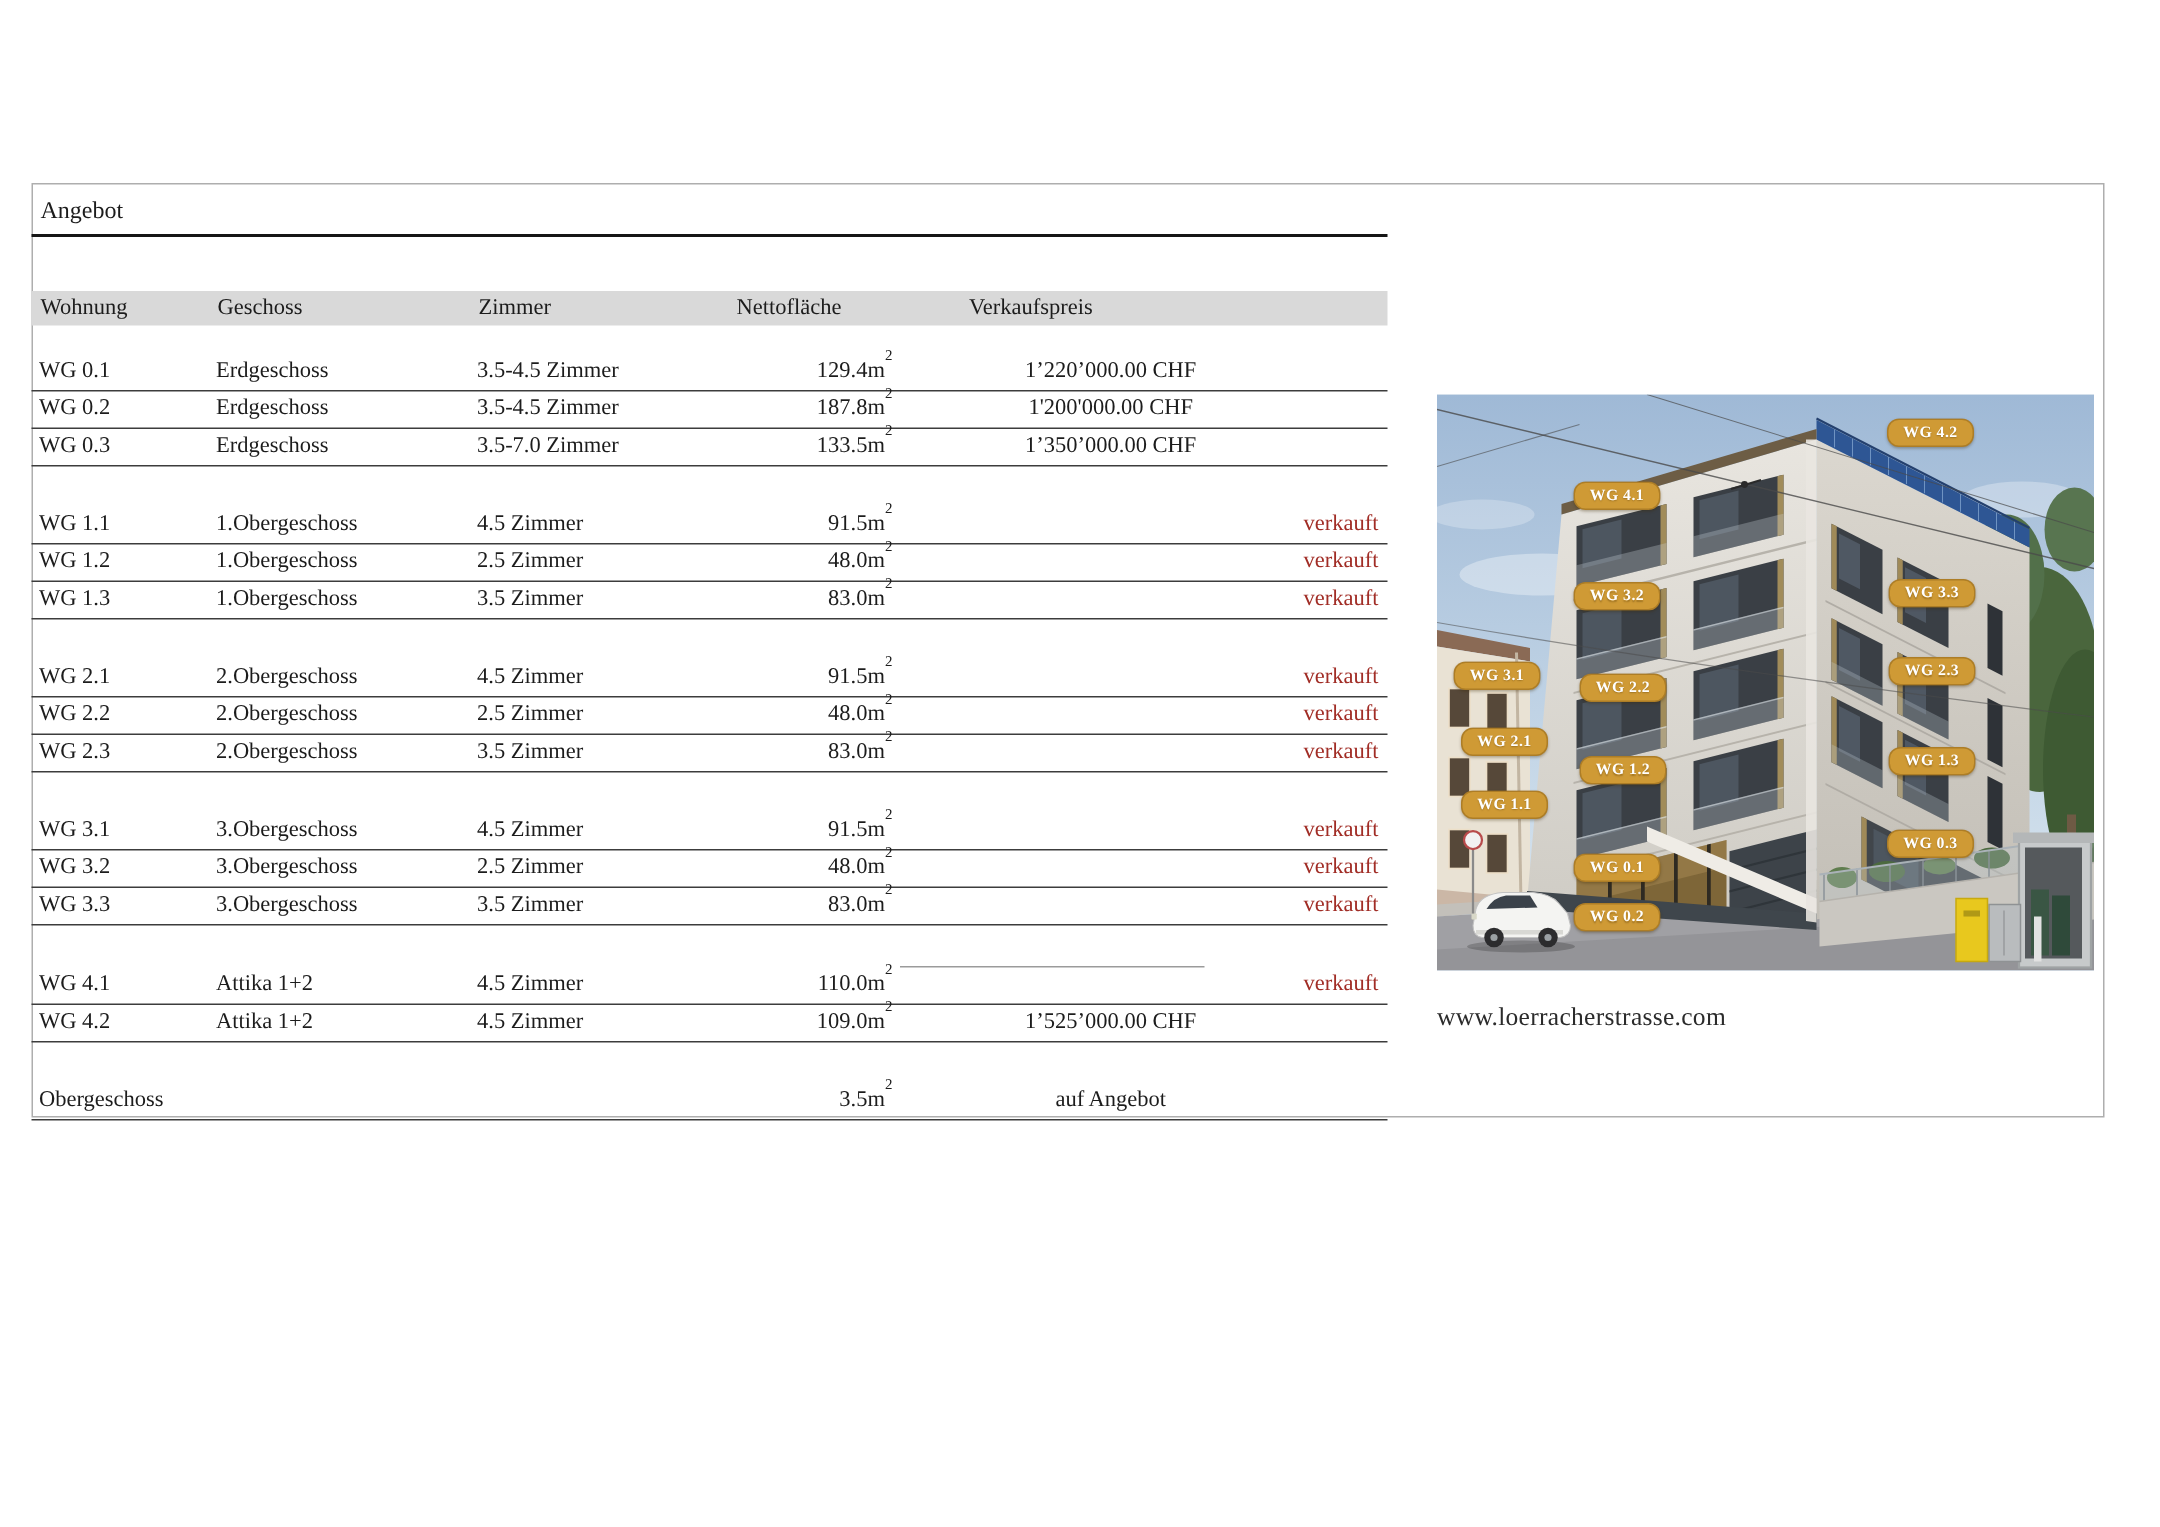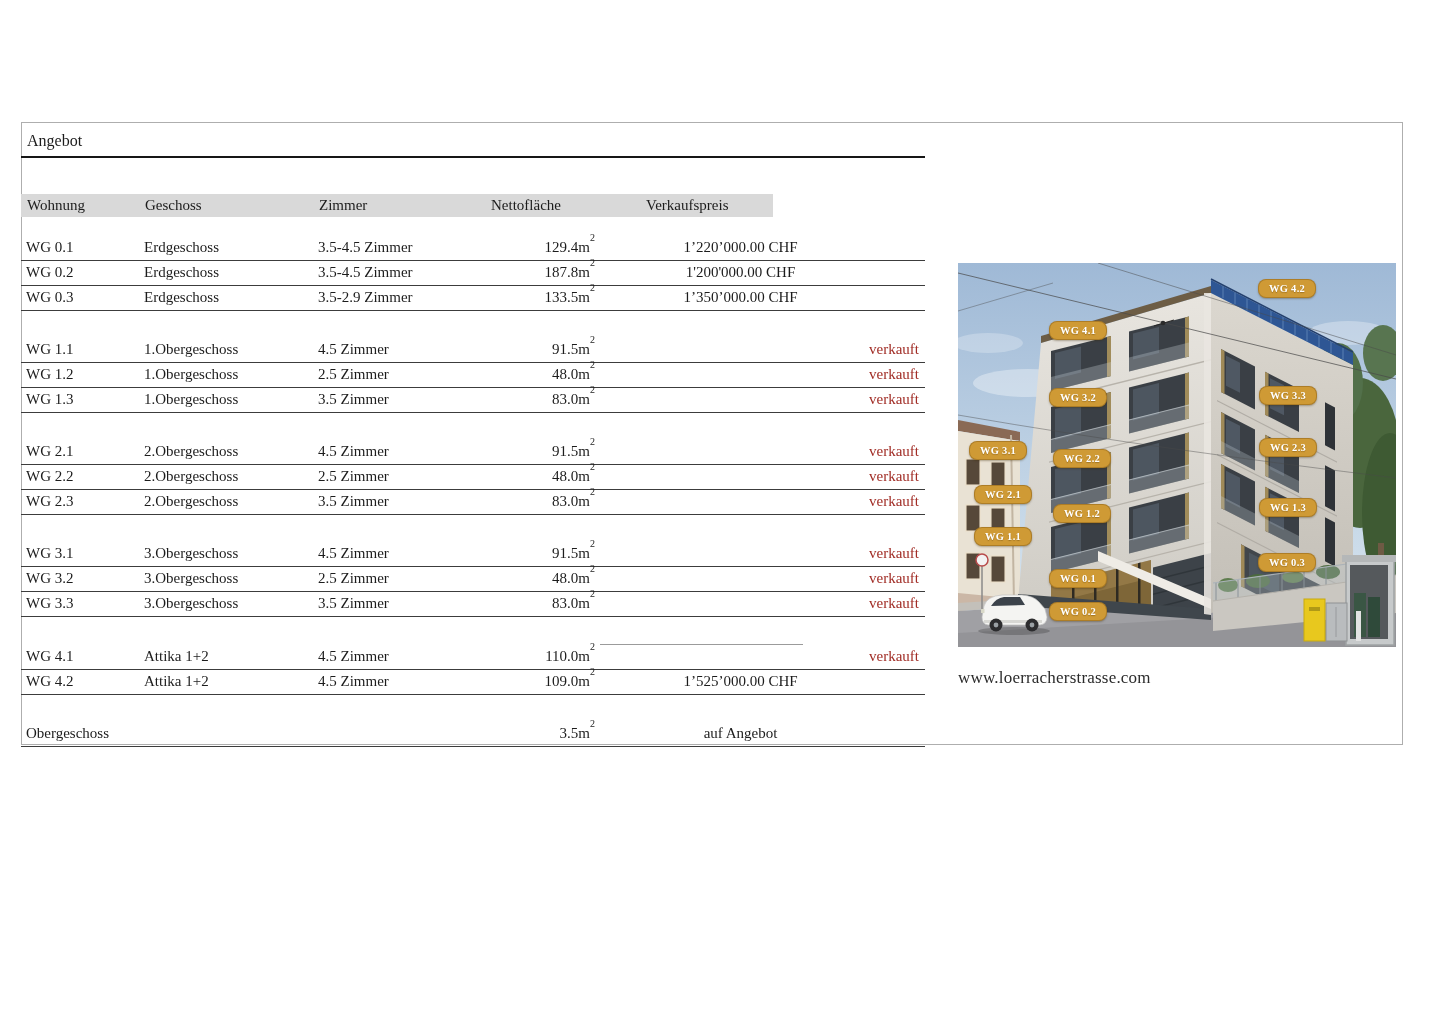--- a/index.html
+++ b/index.html
@@ -1,21 +1,21 @@
 <!DOCTYPE html>
 <html><head>
 <meta charset="utf-8">
 <style>
   html,body{margin:0;padding:0;background:#fff;}
   .canvas{position:relative;width:1440px;height:1018px;background:#ffffff;overflow:hidden;
           font-family:Liberation Serif, serif;color:#1c1c1c;}
   .frame{position:absolute;left:21px;top:122px;width:1380px;height:621px;border:1px solid #aeaeae;background:#fff;}
   .title{position:absolute;left:5px;top:9px;font-size:16px;white-space:nowrap;}
   .title-line{position:absolute;left:-1px;top:33px;width:904px;height:2px;background:#161616;}
-  .thead{position:absolute;left:-1px;top:71px;width:752px;height:23px;background:var(--header-bg,#d9d9d9);
+  .thead{position:absolute;left:-1px;top:71px;width:904px;height:23px;background:var(--header-bg,#d9d9d9);
          font-size:15px;line-height:23px;}
   .th{position:absolute;white-space:nowrap;}
   .th0{left:6px}.th1{left:124px}.th2{left:298px}.th3{left:470px}.th4{left:625px}
   .row{position:absolute;left:-1px;width:904px;height:25px;border-bottom:1.6px solid #3c3c3c;
        font-size:15px;line-height:24px;}
   .c{position:absolute;white-space:nowrap;}
   .cw{left:5px}.cg{left:123px}.cz{left:297px}
   .cf{left:430px;width:144px;text-align:right;}
   .cf .sup{font-size:10px;line-height:0;position:relative;top:-5px;}
   .cp{left:636px;width:167px;text-align:center;}
@@ -58,21 +58,21 @@
           <span class="c cw">WG 0.2</span>
           <span class="c cg">Erdgeschoss</span>
           <span class="c cz">3.5-4.5 Zimmer</span>
           <span class="c cf"><span>187.8</span><span>m</span><sup class="sup">2</sup></span>
           <span class="c cp">1'200'000.00 CHF</span>
           <span class="c cs"></span>
         </div>
         <div class="row" style="top: 162px;">
           <span class="c cw">WG 0.3</span>
           <span class="c cg">Erdgeschoss</span>
-          <span class="c cz">3.5-2.9 Zimmer</span>
+          <span class="c cz">3.5-7.0 Zimmer</span>
           <span class="c cf"><span>133.5</span><span>m</span><sup class="sup">2</sup></span>
           <span class="c cp">1’350’000.00 CHF</span>
           <span class="c cs"></span>
         </div>
         <div class="row" style="top: 214px;">
           <span class="c cw">WG 1.1</span>
           <span class="c cg">1.Obergeschoss</span>
           <span class="c cz">4.5 Zimmer</span>
           <span class="c cf"><span>91.5</span><span>m</span><sup class="sup">2</sup></span>
           <span class="c cp"></span>

